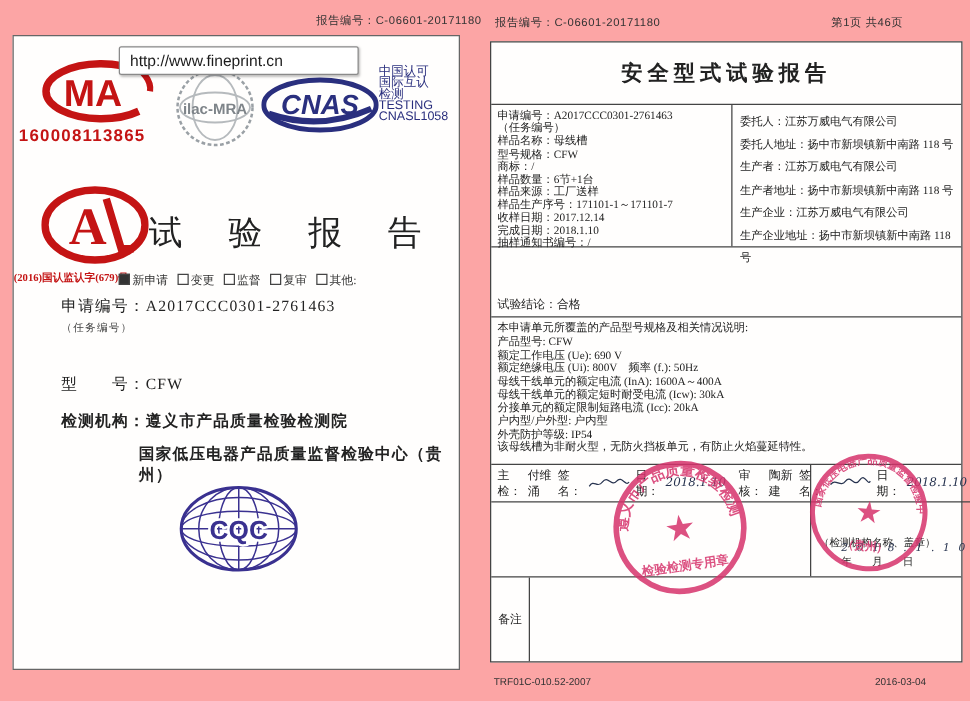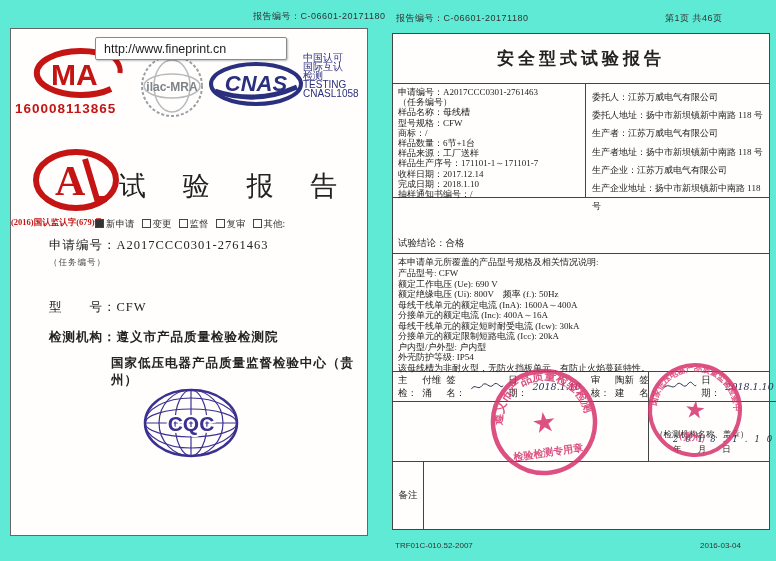--- a/index.html
+++ b/index.html
@@ -1,17 +1,17 @@
 <!DOCTYPE html>
 <html><head>
 <meta charset="utf-8">
 <style>
   html,body{margin:0;padding:0;}
   body{background:#e8e8e6;font-family:"Liberation Serif","DejaVu Serif",serif;}
-  #canvas{position:relative;width:776px;height:561px;background:#5eead4;overflow:hidden;}
+  #canvas{position:relative;width:776px;height:561px;background:#fca5a5;overflow:hidden;}
   .abs{position:absolute;}
   .small-hdr{font-size:9px;color:#333;letter-spacing:.5px;font-family:"Liberation Sans",sans-serif;}
   
   #left-page{left:10px;top:28px;width:356px;height:506px;border:1px solid #666;background:#fffefd;}
   .lp-num{left:4px;top:72px;font-size:13.5px;font-weight:bold;color:#c41414;letter-spacing:1px;font-family:"Liberation Sans",sans-serif;}
   .tooltip{left:84px;top:8px;width:182px;height:21px;background:#fff;border:1px solid #8a8a8a;border-radius:2px;
     box-shadow:1px 1px 2px rgba(0,0,0,.25);font-family:"Liberation Sans",sans-serif;font-size:12.5px;color:#1c1c1c;
     display:flex;align-items:center;padding-left:8px;}
   .cnas-lines{left:292px;top:24px;font-size:10px;line-height:9px;font-weight:normal;color:#2a2f7e;font-family:"Liberation Sans",sans-serif;}
   .lp-title{left:0;top:97px;width:356px;text-align:center;font-size:21px;font-weight:bold;color:#1b1b1b;letter-spacing:9px;}
@@ -181,21 +181,20 @@
 
     <div class="rp-row rp-conclusion">试验结论：合格</div>
 
     <div class="rp-row rp-coverage">
       <div class="cov-title">本申请单元所覆盖的产品型号规格及相关情况说明:</div>
       <div>
           <div class="cov-line">产品型号: CFW</div>
           <div class="cov-line">额定工作电压 (Ue): 690 V</div>
           <div class="cov-line">额定绝缘电压 (Ui): 800V　频率 (f.): 50Hz</div>
           <div class="cov-line">母线干线单元的额定电流 (InA): 1600A～400A</div>
-          <div class="cov-line">分接单元的额定电流 (Inc): 400A～16A</div>
           <div class="cov-line">母线干线单元的额定短时耐受电流 (Icw): 30kA</div>
           <div class="cov-line">分接单元的额定限制短路电流 (Icc): 20kA</div>
           <div class="cov-line">户内型/户外型: 户内型</div>
           <div class="cov-line">外壳防护等级: IP54</div>
           <div class="cov-line">该母线槽为非耐火型，无防火挡板单元，有防止火焰蔓延特性。</div>
         </div>
     </div>
 
     <div class="rp-row rp-sign">
       <div class="rp-sign-left">

